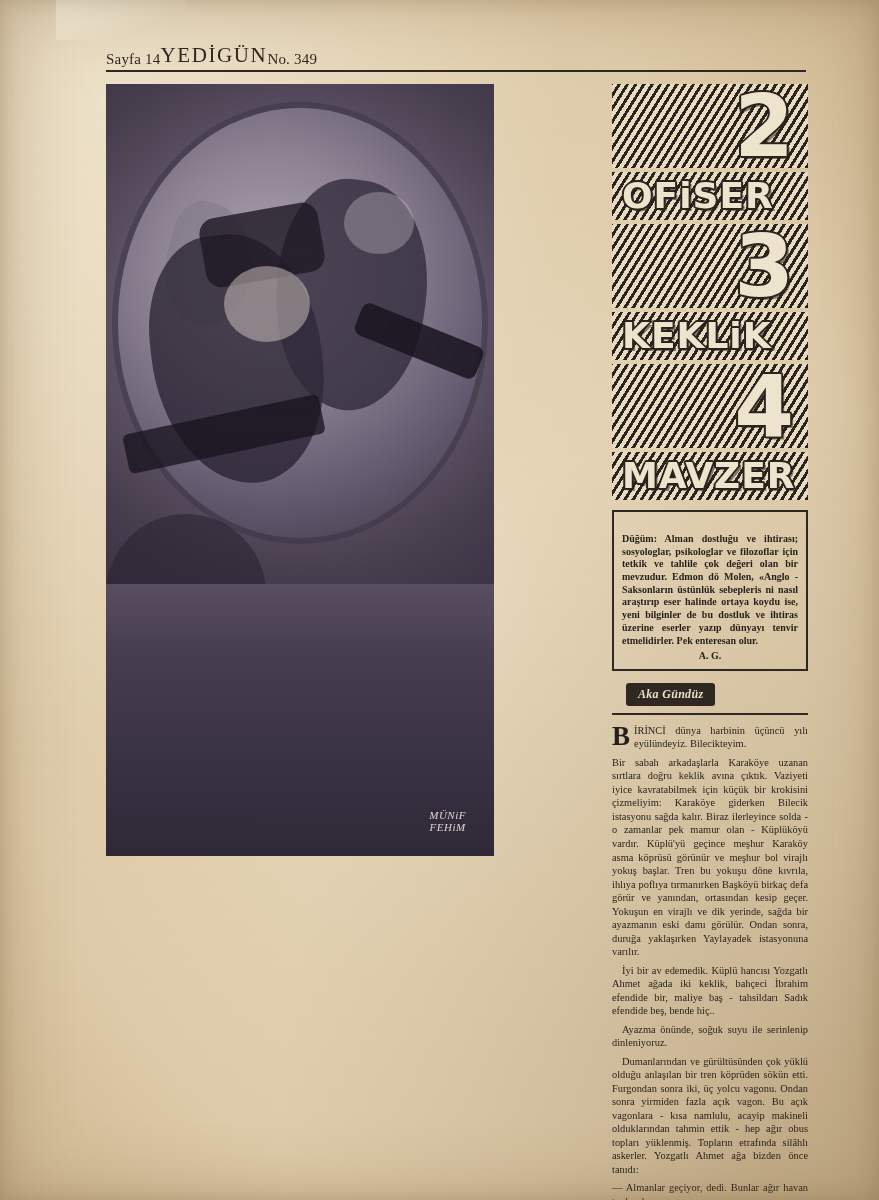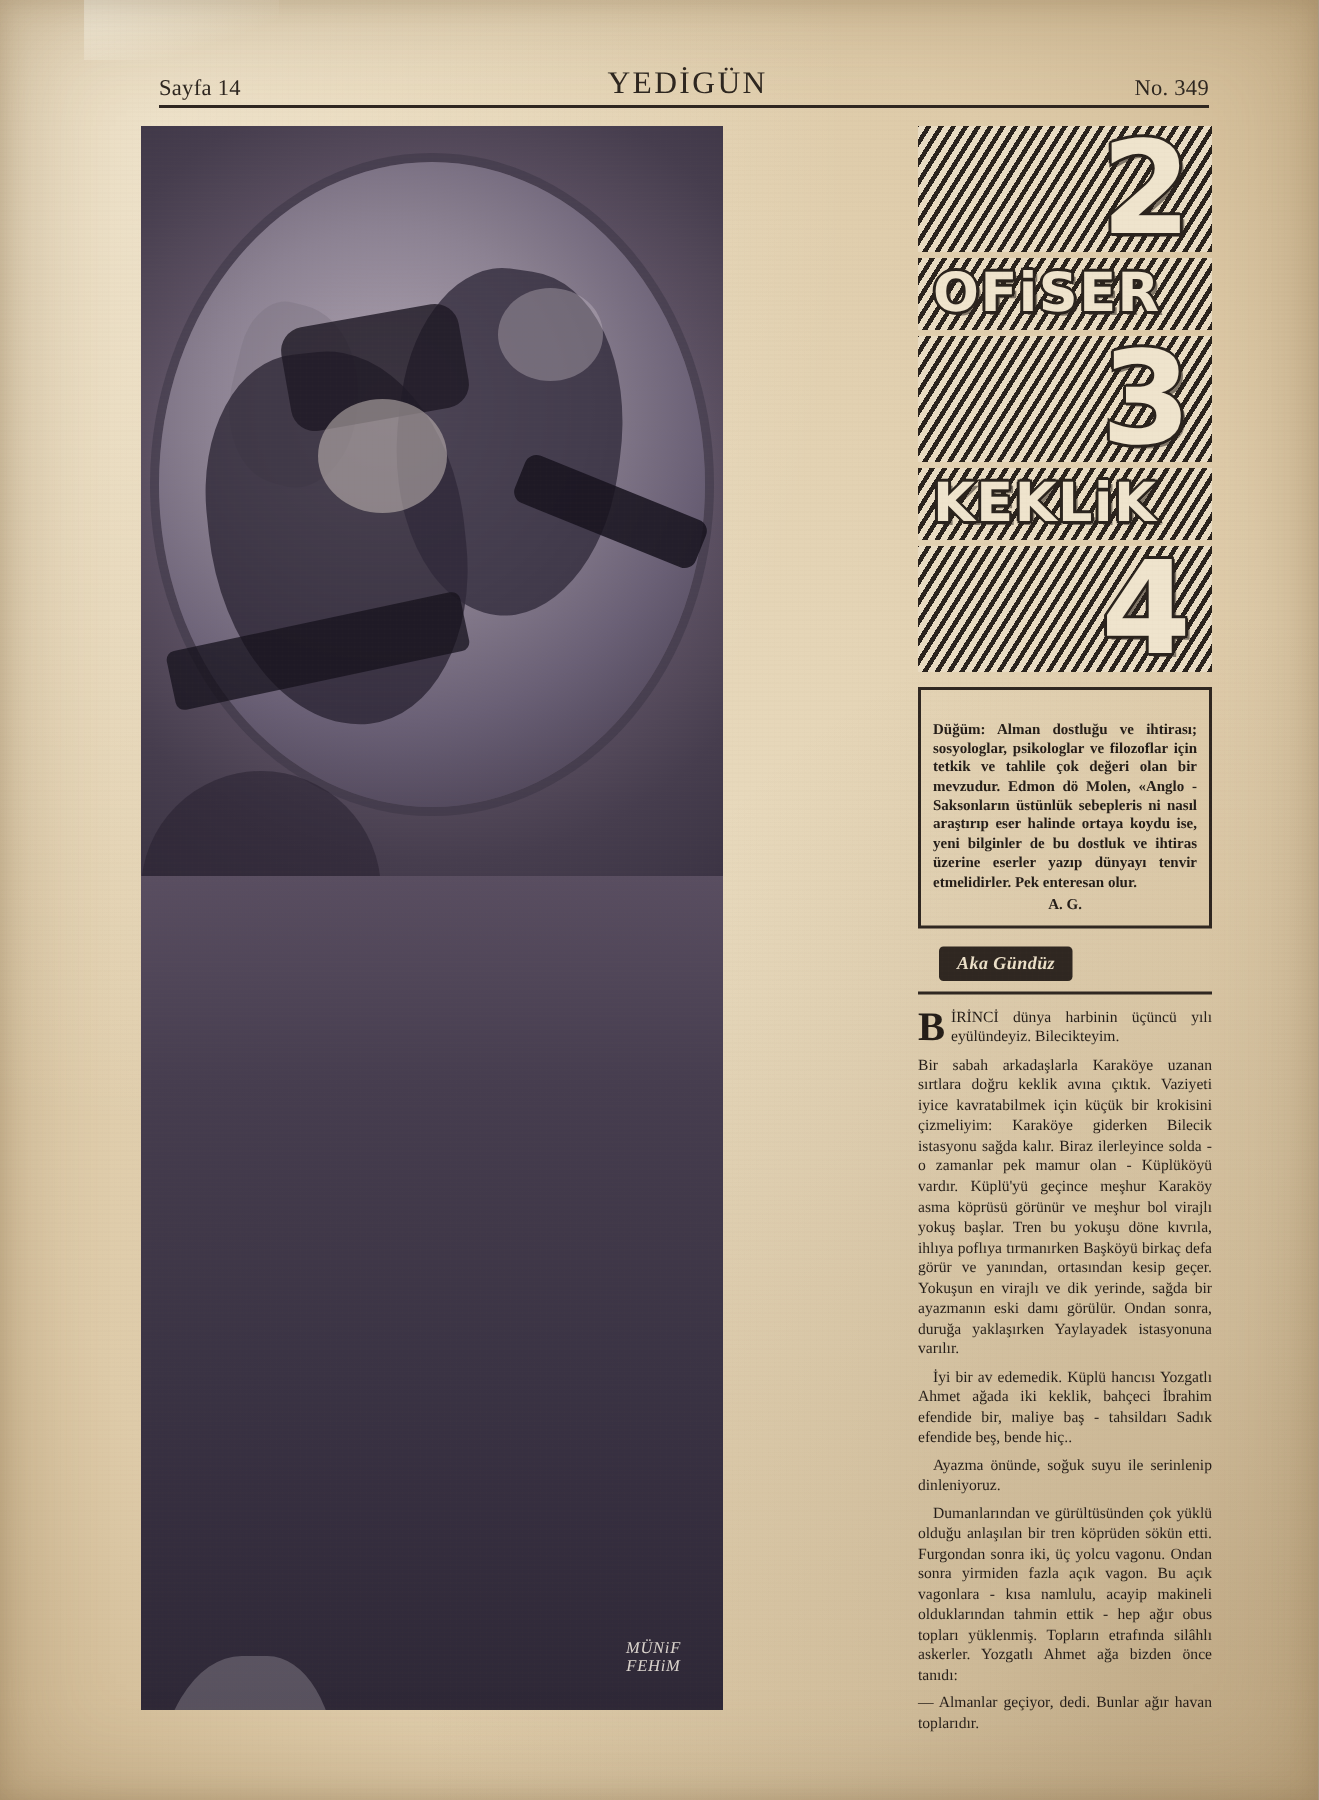--- a/index.html
+++ b/index.html
@@ -46,21 +46,21 @@
   }
 
   
   .masthead {
     position: absolute;
     left: 106px; top: 40px;
     width: 700px;
     height: 28px;
     display: flex;
     align-items: flex-end;
-    justify-content: space-between;
+    justify-content: flex-start;
     color: #2d2620;
   }
   .masthead .m-left, .masthead .m-right {
     font-size: 15px;
     letter-spacing: .2px;
   }
   .masthead .m-center {
     font-size: 21px;
     letter-spacing: 1.6px;
   }
@@ -68,22 +68,22 @@
     position: absolute;
     left: 106px; top: 70px;
     width: 700px;
     height: 2px;
     background: #2f2721;
   }
 
   
   .illustration {
     position: absolute;
-    left: 94px; top: 84px;
-    width: 388px; height: 1056px;
+    left: 106px; top: 84px;
+    width: 388px; height: 772px;
     background: #4a3d52;
     overflow: hidden;
     filter: saturate(.85);
   }
   .ill-top {
     position: absolute;
     left: 0; top: 0; right: 0; height: 520px;
     background:
       radial-gradient(circle at 50% 44%, #9f93a6 0%, #83768c 28%, #5b4e64 55%, #473c50 75%, #3a3144 100%);
   }
@@ -265,20 +265,23 @@
       </div>
       <div class="tline num">
         <span class="glyph">3</span>
       </div>
       <div class="tline word">
         <span class="glyph">KEKLiK</span>
       </div>
       <div class="tline num">
         <span class="glyph">4</span>
       </div>
+      <div class="tline word">
+        <span class="glyph">MAVZER</span>
+      </div>
     </div>
 
     <div class="lede">
       <span>Düğüm: Alman dostluğu ve ihtirası; sosyologlar, psikologlar ve filozoflar için tetkik ve tahlile çok değeri olan bir mevzudur. Edmon dö Molen, «Anglo - Saksonların üstünlük sebepleris ni nasıl araştırıp eser halinde ortaya koydu ise, yeni bilginler de bu dostluk ve ihtiras üzerine eserler yazıp dünyayı tenvir etmelidirler. Pek enteresan olur.</span>
       <span class="sig">A. G.</span>
     </div>
 
     <div class="byline-wrap">
       <span class="byline">Aka Gündüz</span>
     </div>

